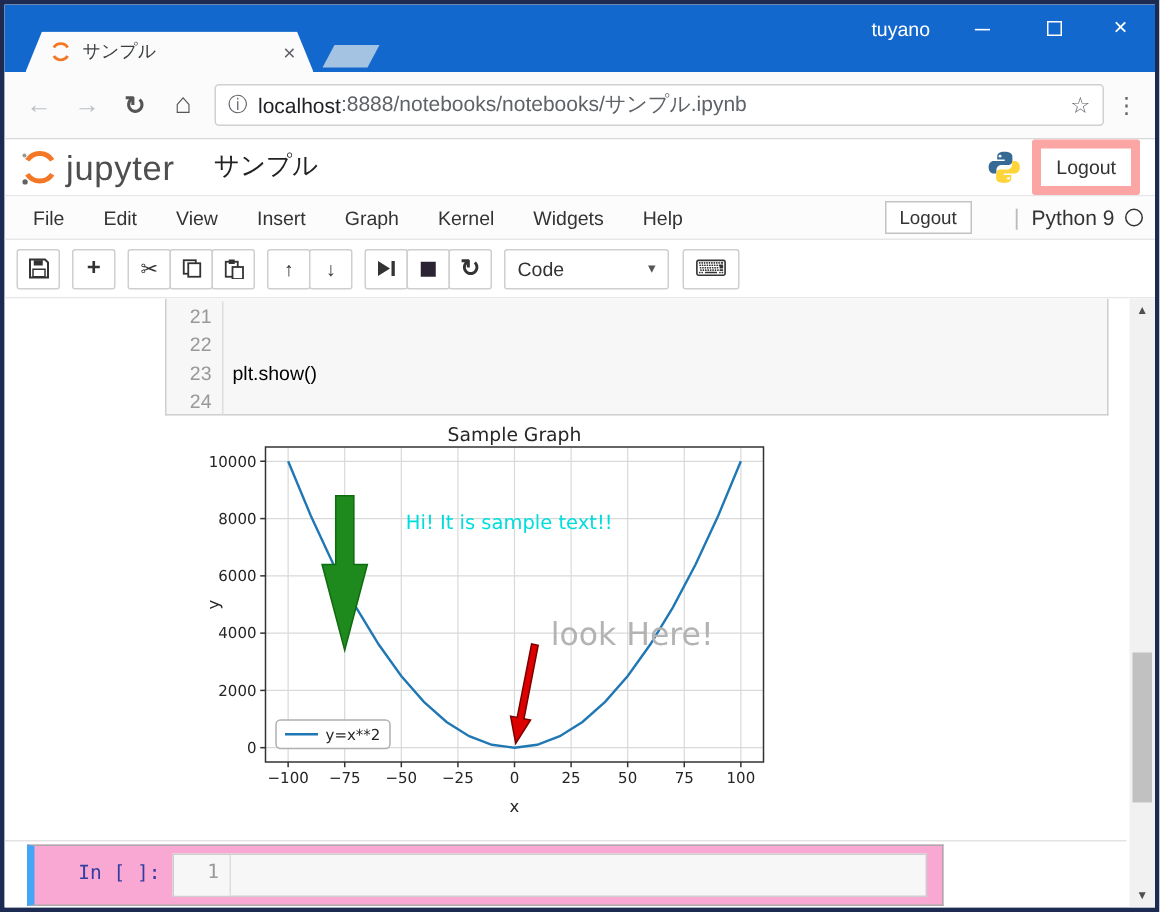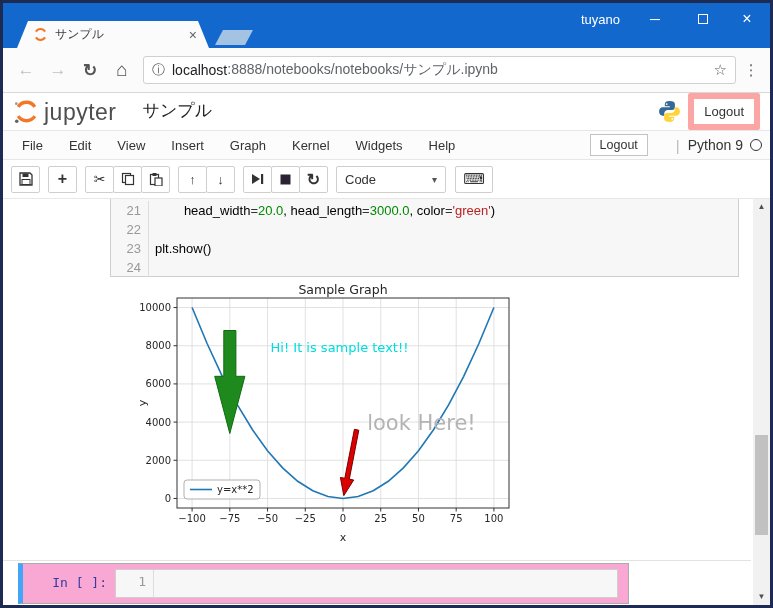--- a/index.html
+++ b/index.html
@@ -212,21 +212,20 @@
       <span class="caret">▾</span>
     </div>
     <span class="tbtn kbd-btn" style="font-size:15px">⌨</span>
   </div>
 
   <div class="content">
 
     <div class="code-cell">
       <div class="code-row">
         <span class="gutter">21</span>
-        <span class="code-text"><span class="tok-plain">        head_width</span><span class="tok-op">=</span><span class="tok-num">20.0</span><span class="tok-plain">, head_length</span><span class="tok-op">=</span><span class="tok-num">3000.0</span><span class="tok-plain">, color</span><span class="tok-op">=</span><span class="tok-str">'green'</span><span class="tok-plain">)</span></span>
       </div>
       <div class="code-row">
         <span class="gutter">22</span>
         <span class="code-text"></span>
       </div>
       <div class="code-row">
         <span class="gutter">23</span>
         <span class="code-text"><span class="tok-plain">plt.show()</span></span>
       </div>
       <div class="code-row">

